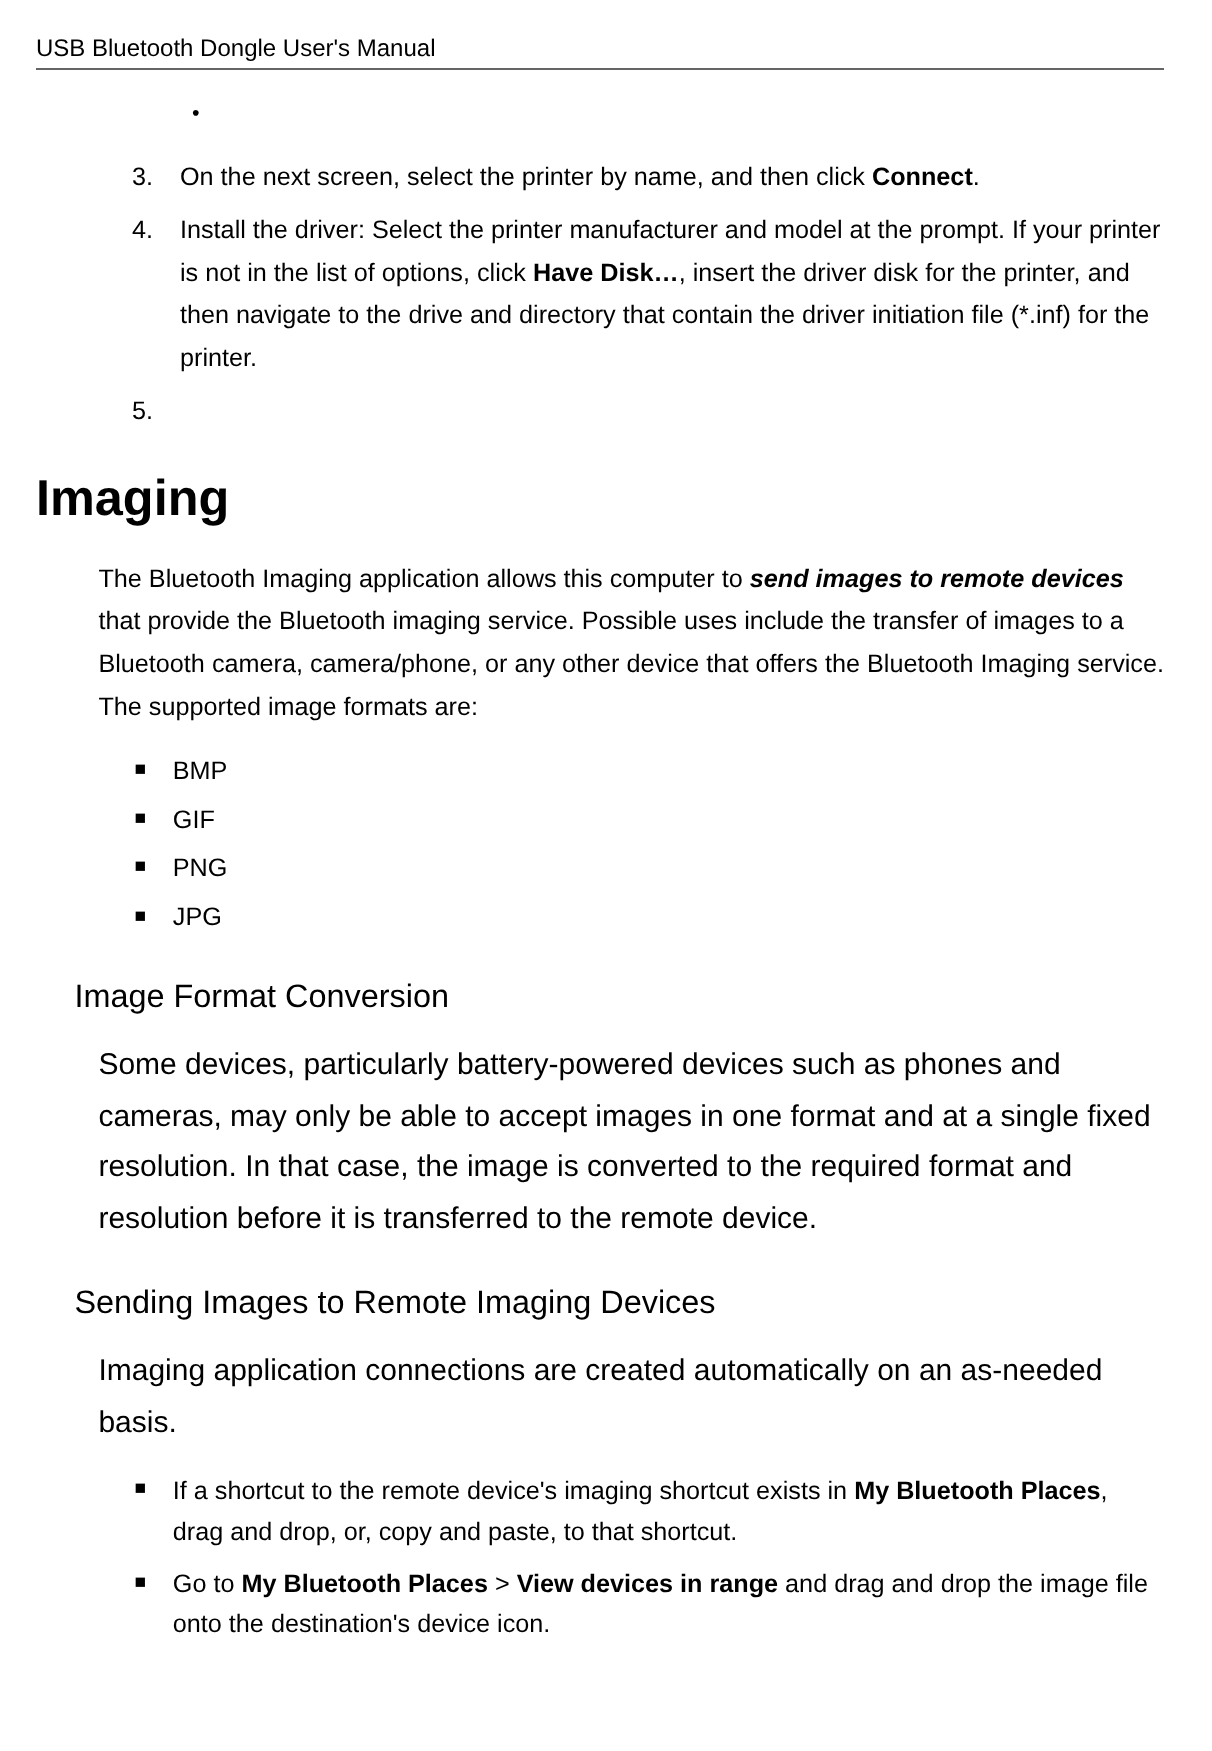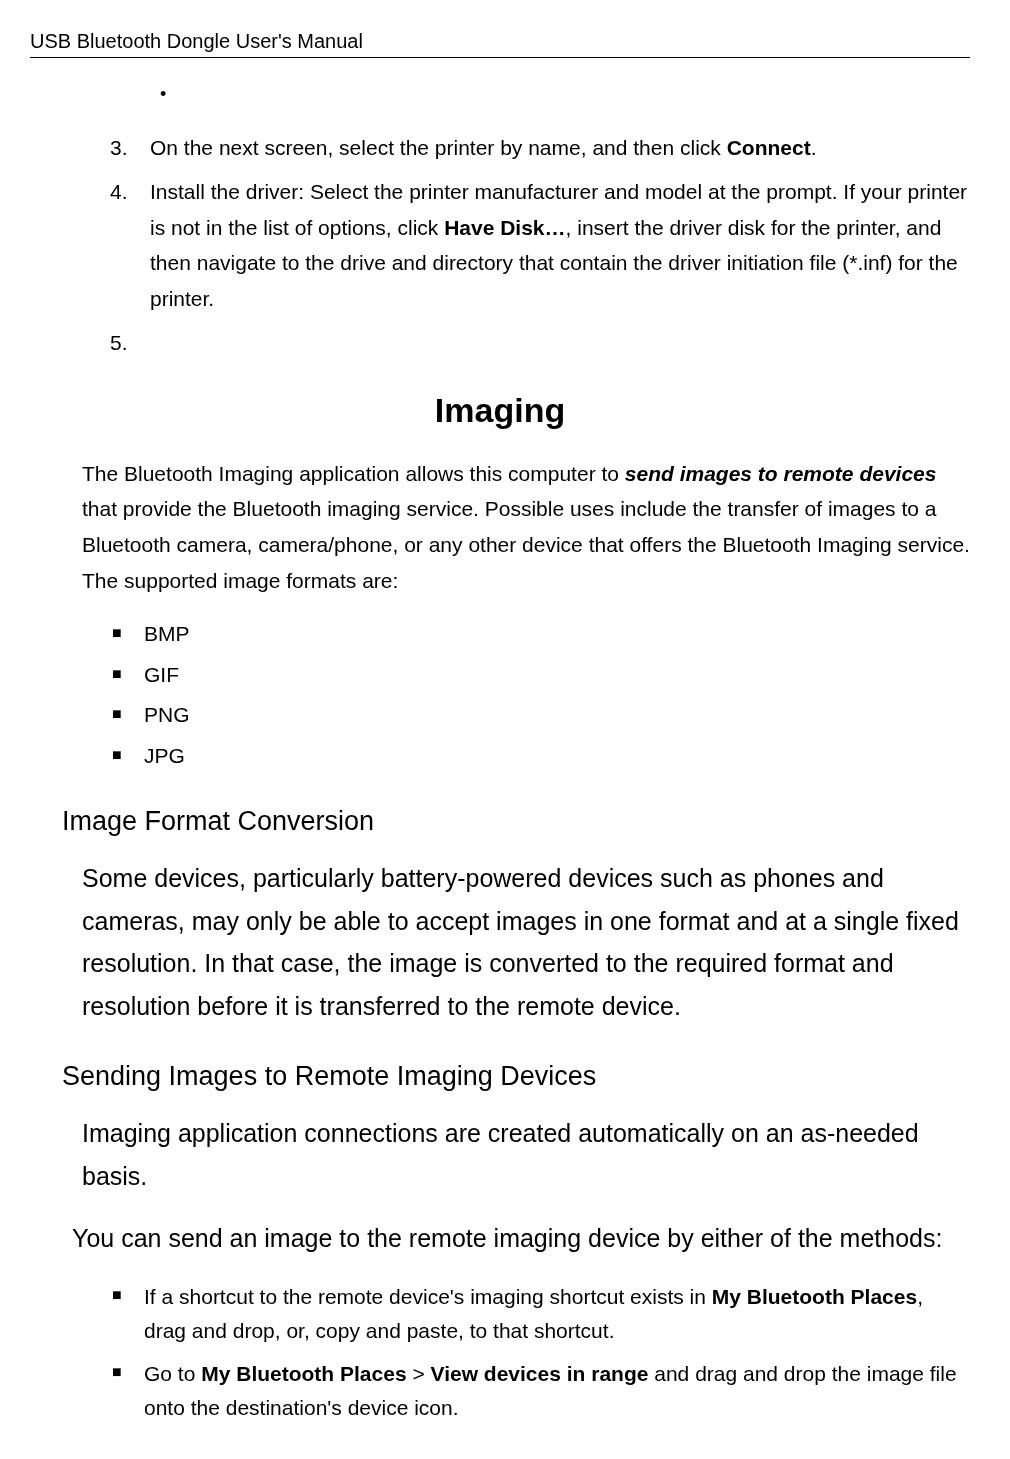--- a/index.html
+++ b/index.html
@@ -46,24 +46,23 @@
     display: flex;
     font-size: 21px;
     line-height: 1.7;
     margin-bottom: 8px;
   }
   .num {
     width: 40px;
     flex-shrink: 0;
   }
   h1.sec {
-    font-size: 34px;
+    font-size: 42px;
     font-weight: bold;
     margin: 30px 0 26px 0;
-    text-align: center;
   }
   .body-para {
     font-size: 21px;
     line-height: 1.7;
     margin: 17px 0 20px 0;
     padding-left: 52px;
   }
   .sq-list {
     margin: 0 0 24px 0;
     padding-left: 82px;
@@ -163,21 +162,20 @@
   </div>
 
   <h2 class="sub">Image Format Conversion</h2>
 
   <p class="body-para2">Some devices, particularly battery-powered devices such as phones and cameras, may only be able to accept images in one format and at a single fixed resolution. In that case, the image is converted to the required format and resolution before it is transferred to the remote device.</p>
 
   <h2 class="sub">Sending Images to Remote Imaging Devices</h2>
 
   <p class="body-para2">Imaging application connections are created automatically on an as-needed basis.</p>
 
-  <p class="body-para2" style="padding-left:42px;">You can send an image to the remote imaging device by either of the methods:</p>
 
   <div class="send-list">
     <div class="send-item">
       <div class="sq">■</div>
       <div>
         <span>If a shortcut to the remote device's imaging shortcut exists in </span><b>My Bluetooth Places</b><span>, drag and drop, or, copy and paste, to that shortcut.</span>
       </div>
     </div>
     <div class="send-item">
       <div class="sq">■</div>

